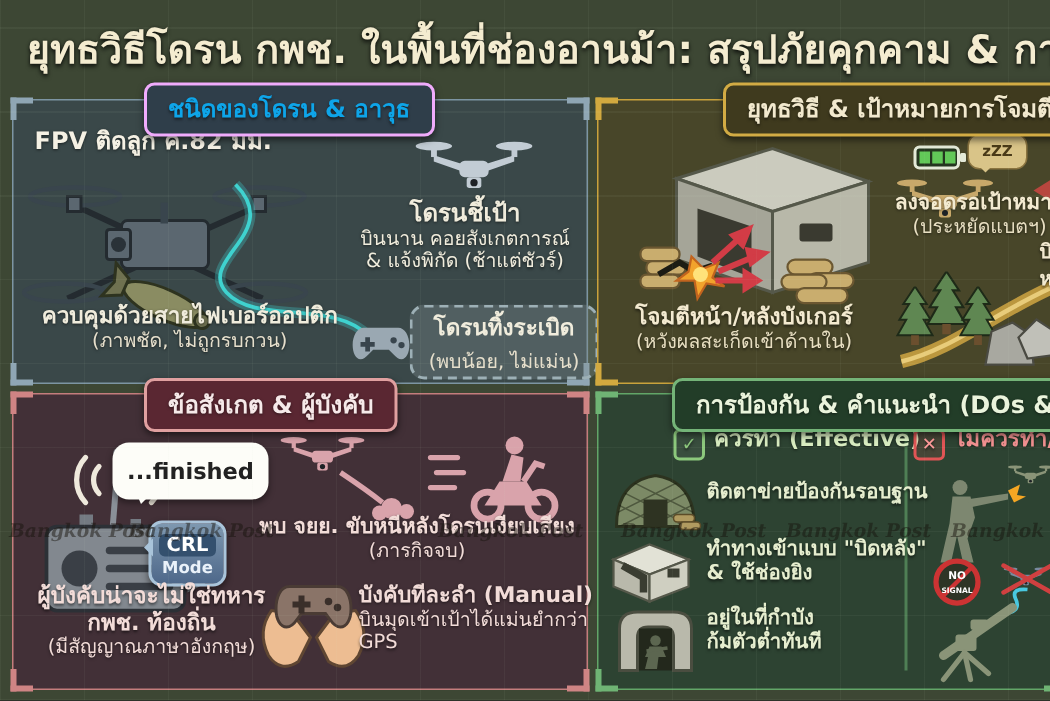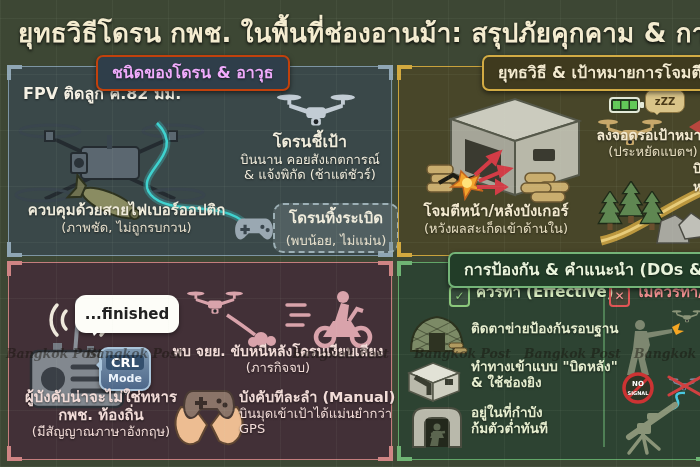--- a/index.html
+++ b/index.html
@@ -21,21 +21,21 @@
   .corner{position:absolute;width:11px;height:11px;}
   .tl{left:-2px;top:-2px;border-left:4px solid;border-top:4px solid;}
   .tr{right:-2px;top:-2px;border-right:4px solid;border-top:4px solid;}
   .bl{left:-2px;bottom:-2px;border-left:4px solid;border-bottom:4px solid;}
   .br{right:-2px;bottom:-2px;border-right:4px solid;border-bottom:4px solid;}
   .p1 .corner{border-color:#8fa6b4;} .p2 .corner{border-color:#d2a93f;}
   .p3 .corner{border-color:#cf8484;} .p4 .corner{border-color:#6fb474;}
   .badge{position:absolute;z-index:4;font-weight:bold;font-size:16px;white-space:nowrap;
     padding:3px 14px 4px;border-radius:7px;box-shadow:0 2px 5px rgba(0,0,0,.55);
     text-shadow:0 1px 2px rgba(0,0,0,.5);}
-  .badge1{left:96px;top:55px;background:#2f3e4a;border:2px solid #c2410c;color:#f0abfc;}
+  .badge1{left:96px;top:55px;background:#2f3e4a;border:2px solid #f0abfc;color:#0ea5e9;}
   .badge2{left:482px;top:55px;background:#3f3a1e;border:2px solid #d2ab44;color:#f2e9ce;}
   .badge3{left:96px;top:252px;background:#5a2732;border:2px solid #e0a0a0;color:#f6e9e9;}
   .badge4{left:448px;top:252px;background:#223d28;border:2px solid #74b478;color:#eaf4dc;}
   .t{position:absolute;line-height:1.18;text-shadow:0 1px 2px rgba(0,0,0,.55);}
   .b{font-weight:bold;}
   .c{text-align:center;}
   .s13{font-size:13px;} .s14{font-size:14px;} .s15{font-size:15px;} .s16{font-size:16px;}
   .dim{color:#e6dfcc;}
   .p3t{color:#f2dcd8;}
   .p4t{color:#e6eecf;}
@@ -319,20 +319,23 @@
       <path d="M26 10 h32 c6 0 9 7 9 15 0 7-3 12-7 12-3 0-5-2-7-5l-3-4H34l-3 4c-2 3-4 5-7 5-4 0-7-5-7-12 0-8 3-15 9-15Z" fill="#8a7468" stroke="#4a3b34" stroke-width="2"></path>
       <path d="M32 16h4v4h4v4h-4v4h-4v-4h-4v-4h4z" fill="#3a2f2a"></path>
       <circle cx="52" cy="20" r="2.5" fill="#3a2f2a"></circle>
         <circle cx="58" cy="24" r="2.5" fill="#3a2f2a"></circle>
     </svg>
     <div class="t p3t" style="left:230px;top:126px;width:158px;">
       <div class="b" style="font-size:14.5px;">บังคับทีละลำ (Manual)</div>
       <div class="s13">บินมุดเข้าเป้าได้แม่นยำกว่า GPS</div>
     </div>
   </div>
+  <div class="badge badge3">
+    <span>ข้อสังเกต &amp; ผู้บังคับ</span>
+  </div>
 
   <div class="panel p4">
     <i class="corner tl"></i>
     <i class="corner bl"></i>
     <i class="corner br"></i>
     <div class="divider"></div>
 
     <div class="t" style="left:50px;top:20px;white-space:nowrap;">
       <span class="chk">✓</span><span class="hdr-do">ควรทำ (Effective)</span>
     </div>

